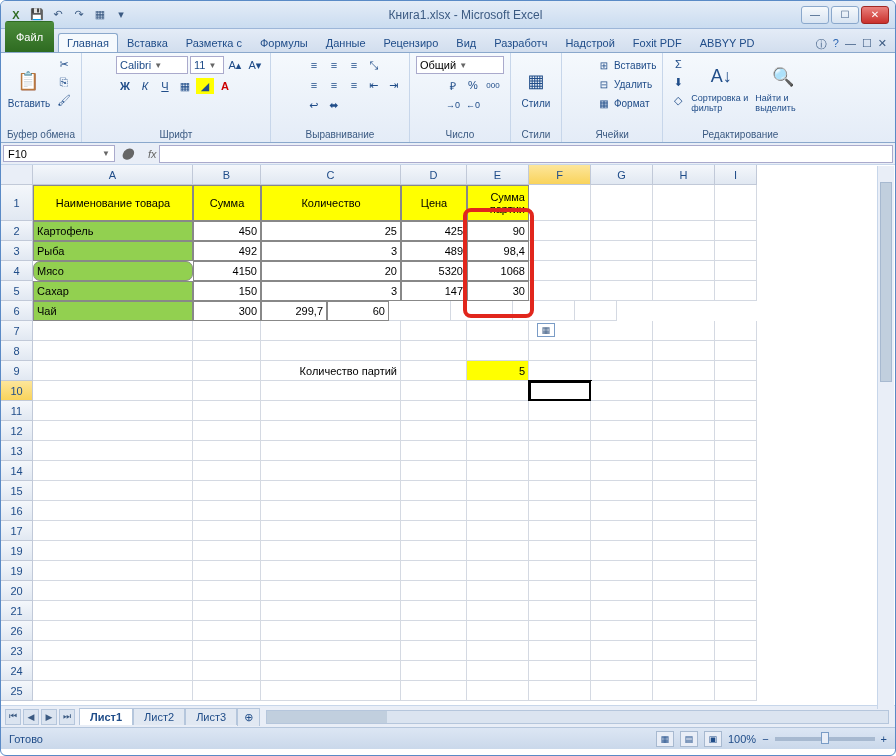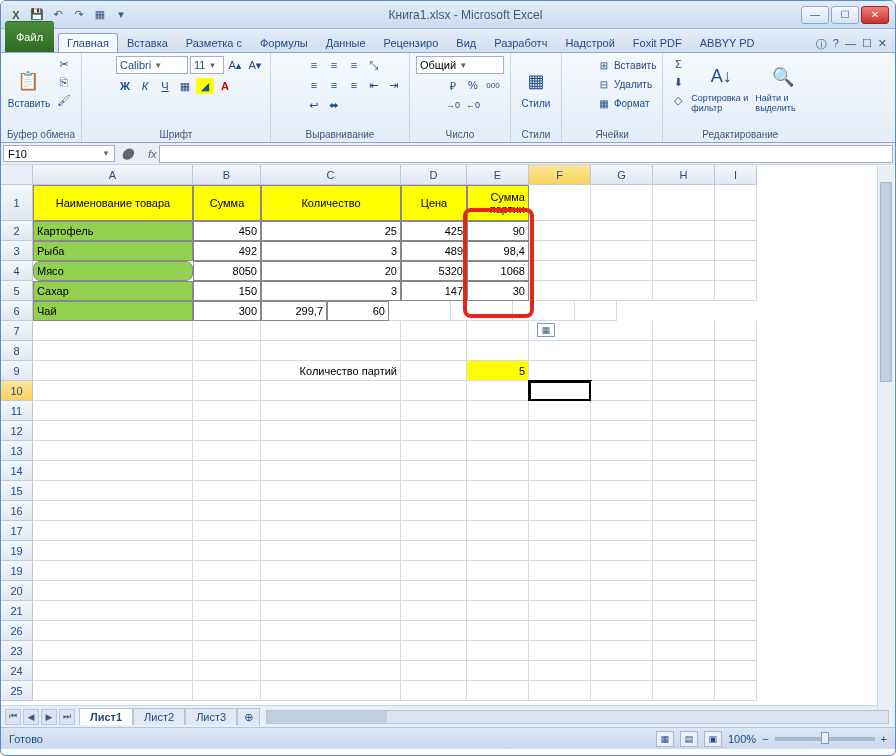--- a/index.html
+++ b/index.html
@@ -366,21 +366,21 @@
           <div class="cell bord r" style="width: 140px;">3</div>
           <div class="cell bord r" style="width: 66px;">489</div>
           <div class="cell bord r" style="width: 62px;">98,4</div>
           <div class="cell" style="width: 62px;"></div>
           <div class="cell" style="width: 62px;"></div>
           <div class="cell" style="width: 62px;"></div>
           <div class="cell" style="width: 42px;"></div>
         </div>
         <div class="row">
           <div class="cell gr" style="width: 160px; border-radius: 7px;">Мясо</div>
-          <div class="cell bord r" style="width: 68px;">8050</div>
+          <div class="cell bord r" style="width: 68px;">4150</div>
           <div class="cell bord r" style="width: 140px;">20</div>
           <div class="cell bord r" style="width: 66px;">5320</div>
           <div class="cell bord r" style="width: 62px;">1068</div>
           <div class="cell" style="width: 62px;"></div>
           <div class="cell" style="width: 62px;"></div>
           <div class="cell" style="width: 62px;"></div>
           <div class="cell" style="width: 42px;"></div>
         </div>
         <div class="row">
           <div class="cell gr" style="width: 160px;">Сахар</div>

